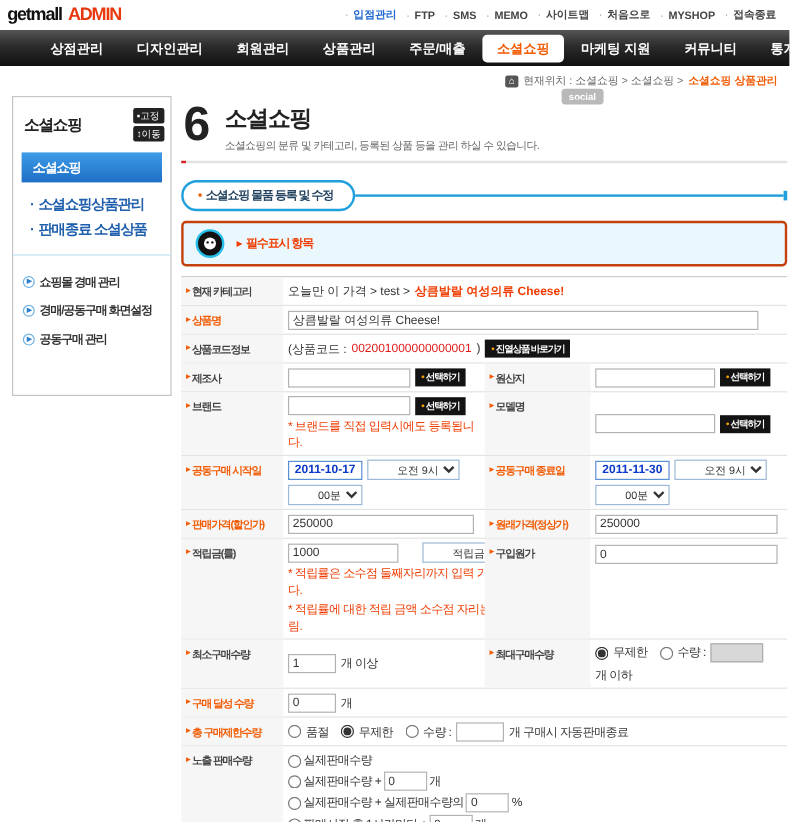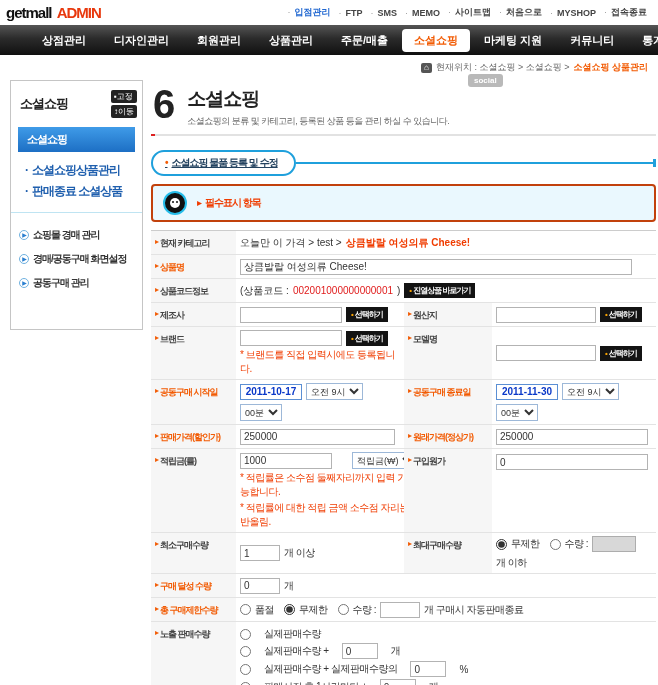--- a/index.html
+++ b/index.html
@@ -57,21 +57,21 @@
   .illus { position:absolute; right:136px; top:-6px; width:78px; height:58px; }
   .bubble { position:absolute; left:26px; top:0; background:#b9b9b9; color:#fff; font-size:8px; font-weight:bold; padding:2px 6px; border-radius:3px; }
   .bubble::after { content:""; position:absolute; left:10px; bottom:-4px; border:4px solid transparent; border-top-color:#b9b9b9; }
   .person { position:absolute; bottom:0; width:26px; height:38px; }
   .person .ph { width:16px; height:16px; background:#3c4146; border-radius:50%; margin:0 auto; }
   .person .pb { width:24px; height:22px; background:#3c4146; border-radius:10px 10px 2px 2px; margin-top:-2px; }
   .person.p1 { left:2px; } .person.p2 { right:2px; }
 
   
   .section-row { display:flex; align-items:center; margin:14px 0 8px 0; }
-  .section-pill { border:2px solid #1fa0dc; border-radius:14px; padding:4px 16px 4px 12px; font-size:10px; font-weight:bold; color:#23425f; letter-spacing:-1px; background:#fff; white-space:nowrap;text-decoration:underline; }
+  .section-pill { border:2px solid #1fa0dc; border-radius:14px; padding:4px 16px 4px 12px; font-size:10px; font-weight:bold; color:#23425f; letter-spacing:-1px; background:#fff; white-space:nowrap; }
   .section-pill .dot { color:#f25c05; margin-right:4px; }
   .section-line { flex:1; height:2px; background:#1fa0dc; }
   .section-cap { width:3px; height:8px; background:#1fa0dc; }
 
   
   .notice { border:2px solid #c2410c; background:#eaf8fe; border-radius:4px; display:flex; align-items:center; gap:10px; padding:5px 10px; margin-bottom:8px; }
   .bot-icon { width:24px; height:24px; border-radius:50%; background:#111; border:2px solid #25bdea; position:relative; flex-shrink:0; }
   .bot-face { position:absolute; left:5px; top:5px; width:10px; height:10px; background:#fff; border-radius:50%; }
   .bot-face::before, .bot-face::after { content:""; position:absolute; top:3px; width:2px; height:2px; background:#111; border-radius:50%; }
   .bot-face::before { left:2px; } .bot-face::after { right:2px; }
@@ -83,28 +83,28 @@
   .frow { display:flex; border-bottom:1px solid #e3e3e3; align-items:stretch; }
   .flbl { width:85px; flex-shrink:0; background:#f6f6f6; padding:6px 2px 4px 4px; font-size:9px; font-weight:bold; color:#444; letter-spacing:-1px; display:flex; align-items:flex-start; gap:2px; }
   .flbl .arr { color:#f25c05; font-size:8px; }
   .flbl.req .lbl-t { color:#f25c05; }
   .flbl.w2 { width:88px; }
   .fval { flex:1; min-width:0; padding:3px 4px; display:flex; align-items:center; gap:4px; flex-wrap:wrap; font-size:10px; color:#333; }
   .fval.col { flex-direction:column; align-items:flex-start; gap:2px; }
   .half { width:168px; flex:0 0 auto; }
   input[type=text] { height:16px; border:1px solid #b3b3b3; font-size:10px; padding:1px 3px; font-family:inherit; color:#333; }
   input.dis { background:#d8d8d8; border-color:#adadad; width:44px; }
-  select { height:17px; font-size:9px; border:1px solid #9db8d8; font-family:inherit; color:#333; background:#fff; }
+  select { height:17px; font-size:9px; border:1px solid #9db8d8; font-family:inherit; color:#333; background:#fff;padding-left:20px; }
   .btn-black { background:#131313; color:#fff; font-size:8px; font-weight:bold; padding:2px 5px; cursor:pointer; white-space:nowrap; letter-spacing:-1px; }
   .btn-black .dot { color:#f7a200; margin-right:2px; }
   .date-inp { width:62px; border:1px solid #5b8fd4 !important; color:#0a38c8 !important; font-weight:bold; text-align:center; }
   .o-note { color:#f03c00; font-size:10px; letter-spacing:-0.5px; }
   .red-code { color:#e01b1b; }
   .cat-cur { color:#f03c00; font-weight:bold; }
-  .radio-line { display:flex; align-items:center; gap:13px; flex-wrap:nowrap; }
+  .radio-line { display:flex; align-items:center; gap:2px; flex-wrap:nowrap; }
   .rlbl { white-space:nowrap; letter-spacing:-0.5px; }
   input[type=radio] { width:11px; height:11px; margin:0; accent-color:#333; }
   .sm-inp { width:40px; }
 </style>
 </head>
 <body>
 
 <div class="topbar">
   <div class="logo">
     <span class="lg-main">getmall</span>

